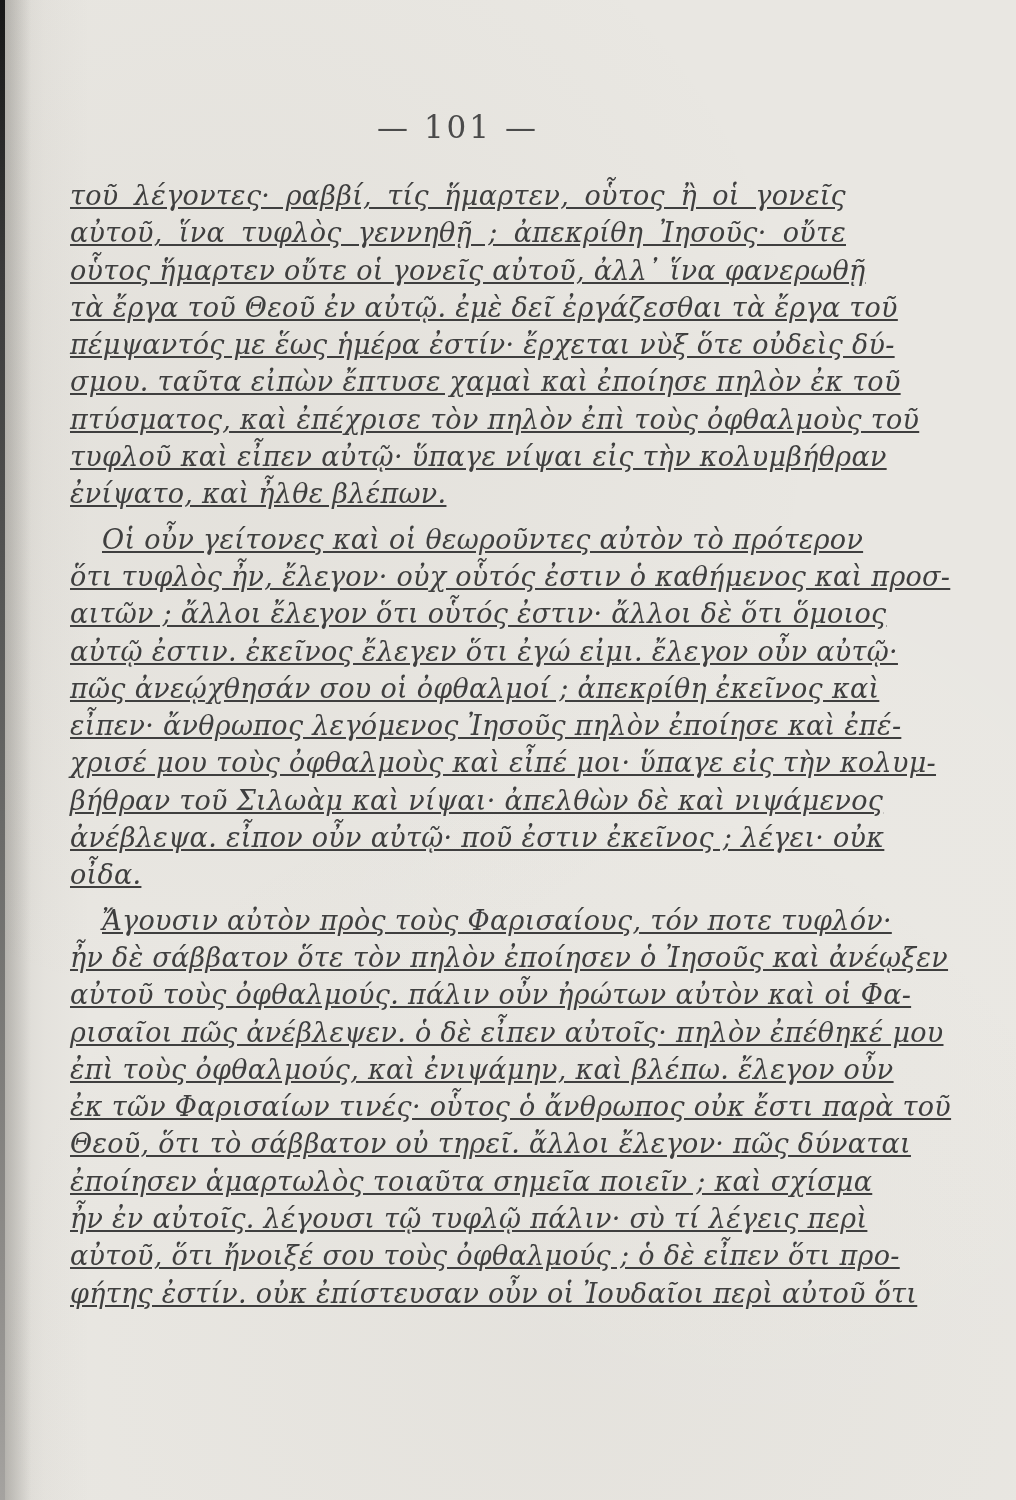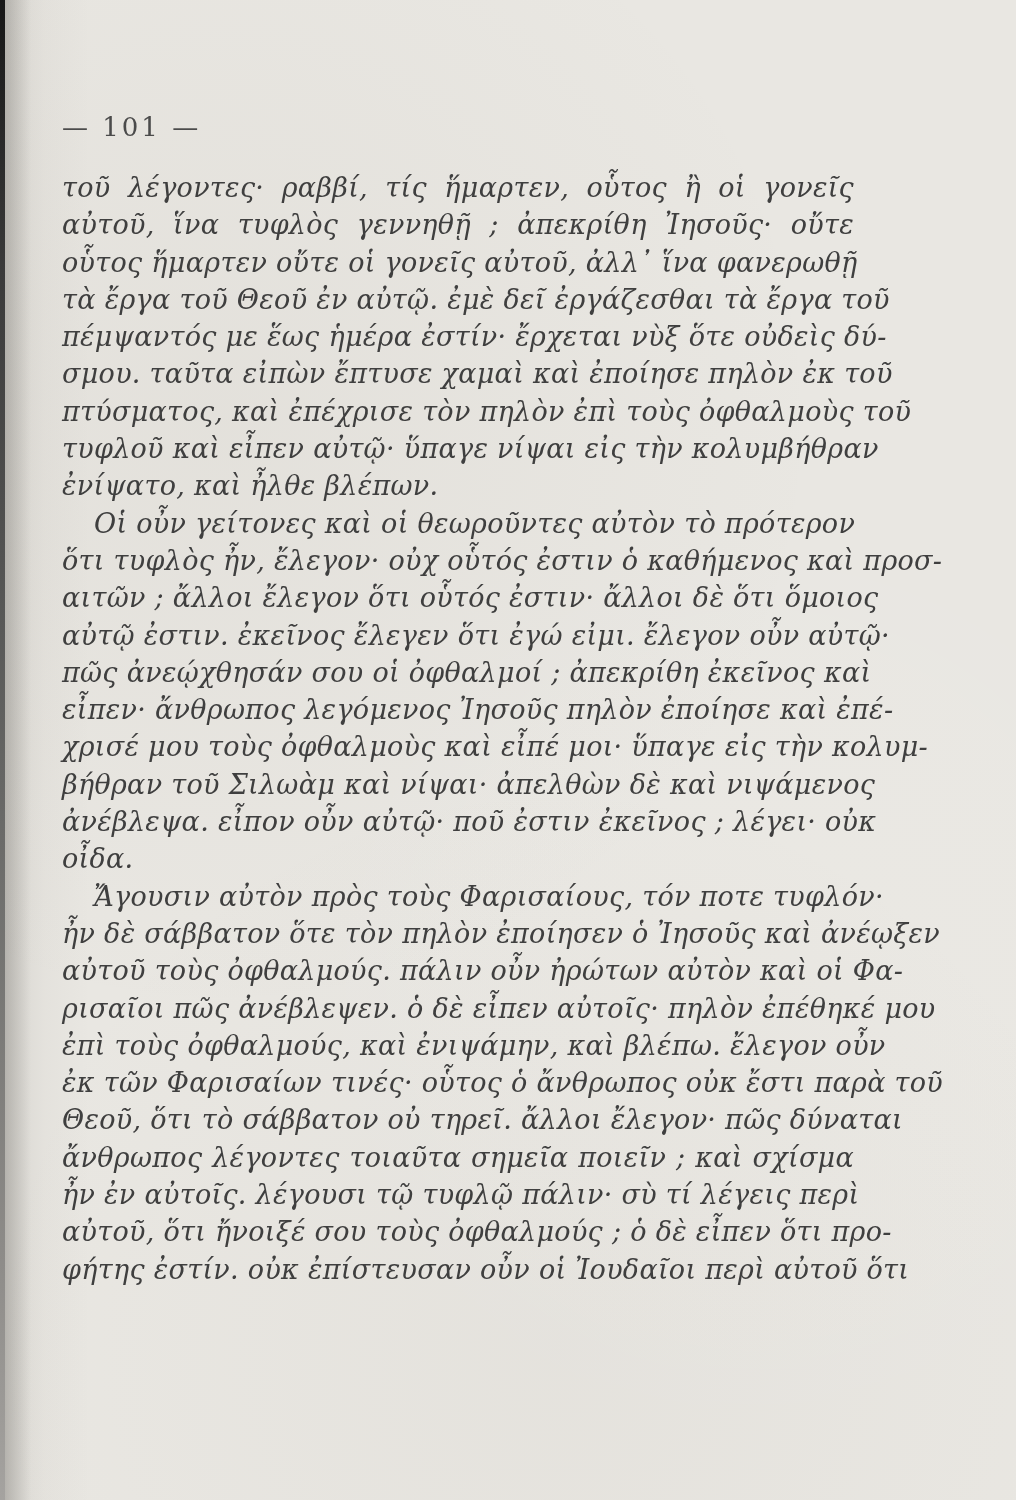--- a/index.html
+++ b/index.html
@@ -30,22 +30,22 @@
     position: absolute;
     left: 5px; top: 0;
     width: 26px; height: 100%;
     background: linear-gradient(90deg, rgba(40,38,34,0.20), rgba(40,38,34,0.0));
   }
   .page-number {
     position: absolute;
     top: 110px;
     left: 62px;
     width: 792px;
-    text-align: left;
-    font-size: 26px;
+    text-align: center;
+    font-size: 31px;
     line-height: 34px;
     letter-spacing: 3px;
     color: #4b4b4b;
   }
   .text-block {
     position: absolute;
     top: 169px;
     left: 62px;
     width: 792px;
     font-style: italic;
@@ -59,21 +59,21 @@
     text-align-last: justify;
     white-space: nowrap;
     overflow: visible;
   }
   .text-line.para-end {
     text-align-last: left;
   }
   .text-line.indented {
     padding-left: 32px;
   }
-  .paragraph { margin: 0; }
+  .paragraph { margin: 8px; text-decoration: underline; }
 </style>
 </head>
 <body>
 
 <div class="page">
   <div class="binding-edge"></div>
   <div class="binding-soft"></div>
 
   <div class="page-number">— 101 —</div>
 
@@ -102,19 +102,19 @@
         <div class="text-line para-end">οἶδα.</div>
       </div>
       <div class="paragraph">
         <div class="text-line indented">Ἄγουσιν αὐτὸν πρὸς τοὺς Φαρισαίους, τόν ποτε τυφλόν·</div>
         <div class="text-line">ἦν δὲ σάββατον ὅτε τὸν πηλὸν ἐποίησεν ὁ Ἰησοῦς καὶ ἀνέῳξεν</div>
         <div class="text-line">αὐτοῦ τοὺς ὀφθαλμούς. πάλιν οὖν ἠρώτων αὐτὸν καὶ οἱ Φα-</div>
         <div class="text-line">ρισαῖοι πῶς ἀνέβλεψεν. ὁ δὲ εἶπεν αὐτοῖς· πηλὸν ἐπέθηκέ μου</div>
         <div class="text-line">ἐπὶ τοὺς ὀφθαλμούς, καὶ ἐνιψάμην, καὶ βλέπω. ἔλεγον οὖν</div>
         <div class="text-line">ἐκ τῶν Φαρισαίων τινές· οὗτος ὁ ἄνθρωπος οὐκ ἔστι παρὰ τοῦ</div>
         <div class="text-line">Θεοῦ, ὅτι τὸ σάββατον οὐ τηρεῖ. ἄλλοι ἔλεγον· πῶς δύναται</div>
-        <div class="text-line">ἄνθρωπος λέγοντες τοιαῦτα σημεῖα ποιεῖν ; καὶ σχίσμα</div>
+        <div class="text-line">ἐποίησεν ἁμαρτωλὸς τοιαῦτα σημεῖα ποιεῖν ; καὶ σχίσμα</div>
         <div class="text-line">ἦν ἐν αὐτοῖς. λέγουσι τῷ τυφλῷ πάλιν· σὺ τί λέγεις περὶ</div>
         <div class="text-line">αὐτοῦ, ὅτι ἤνοιξέ σου τοὺς ὀφθαλμούς ; ὁ δὲ εἶπεν ὅτι προ-</div>
         <div class="text-line">φήτης ἐστίν. οὐκ ἐπίστευσαν οὖν οἱ Ἰουδαῖοι περὶ αὐτοῦ ὅτι</div>
       </div>
     </div>
 </div>
 
 </body></html>

